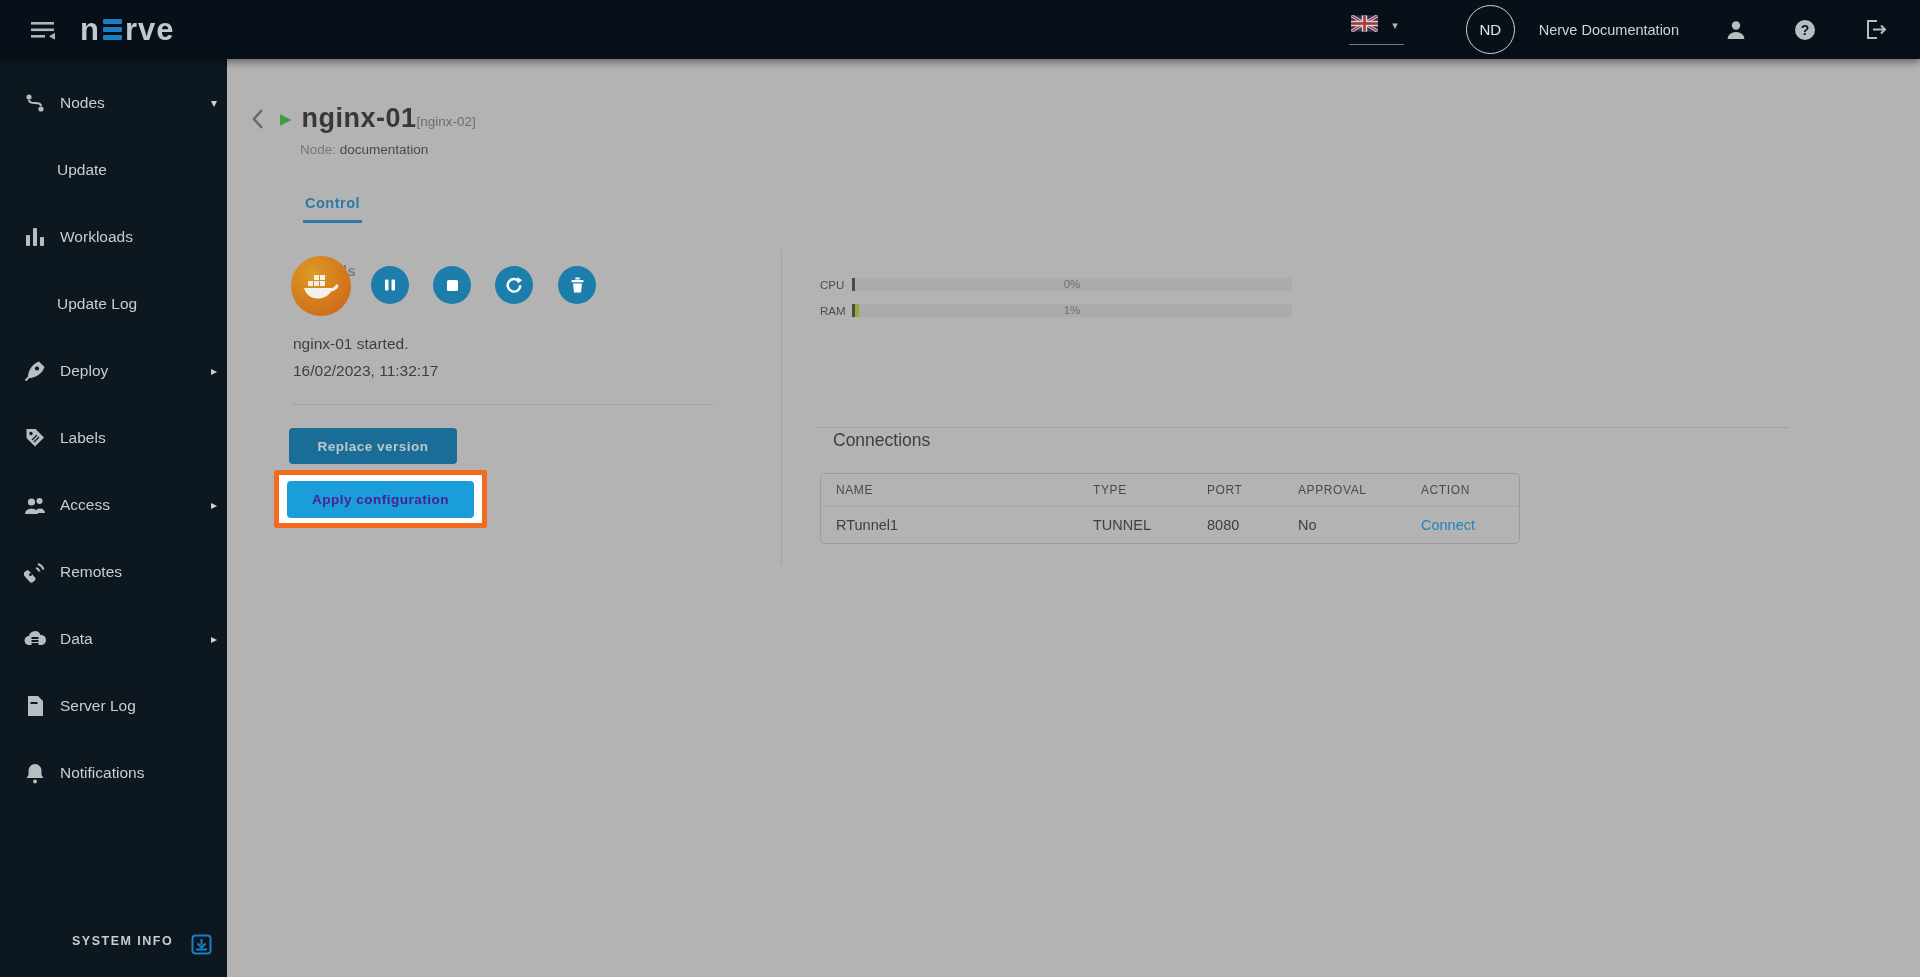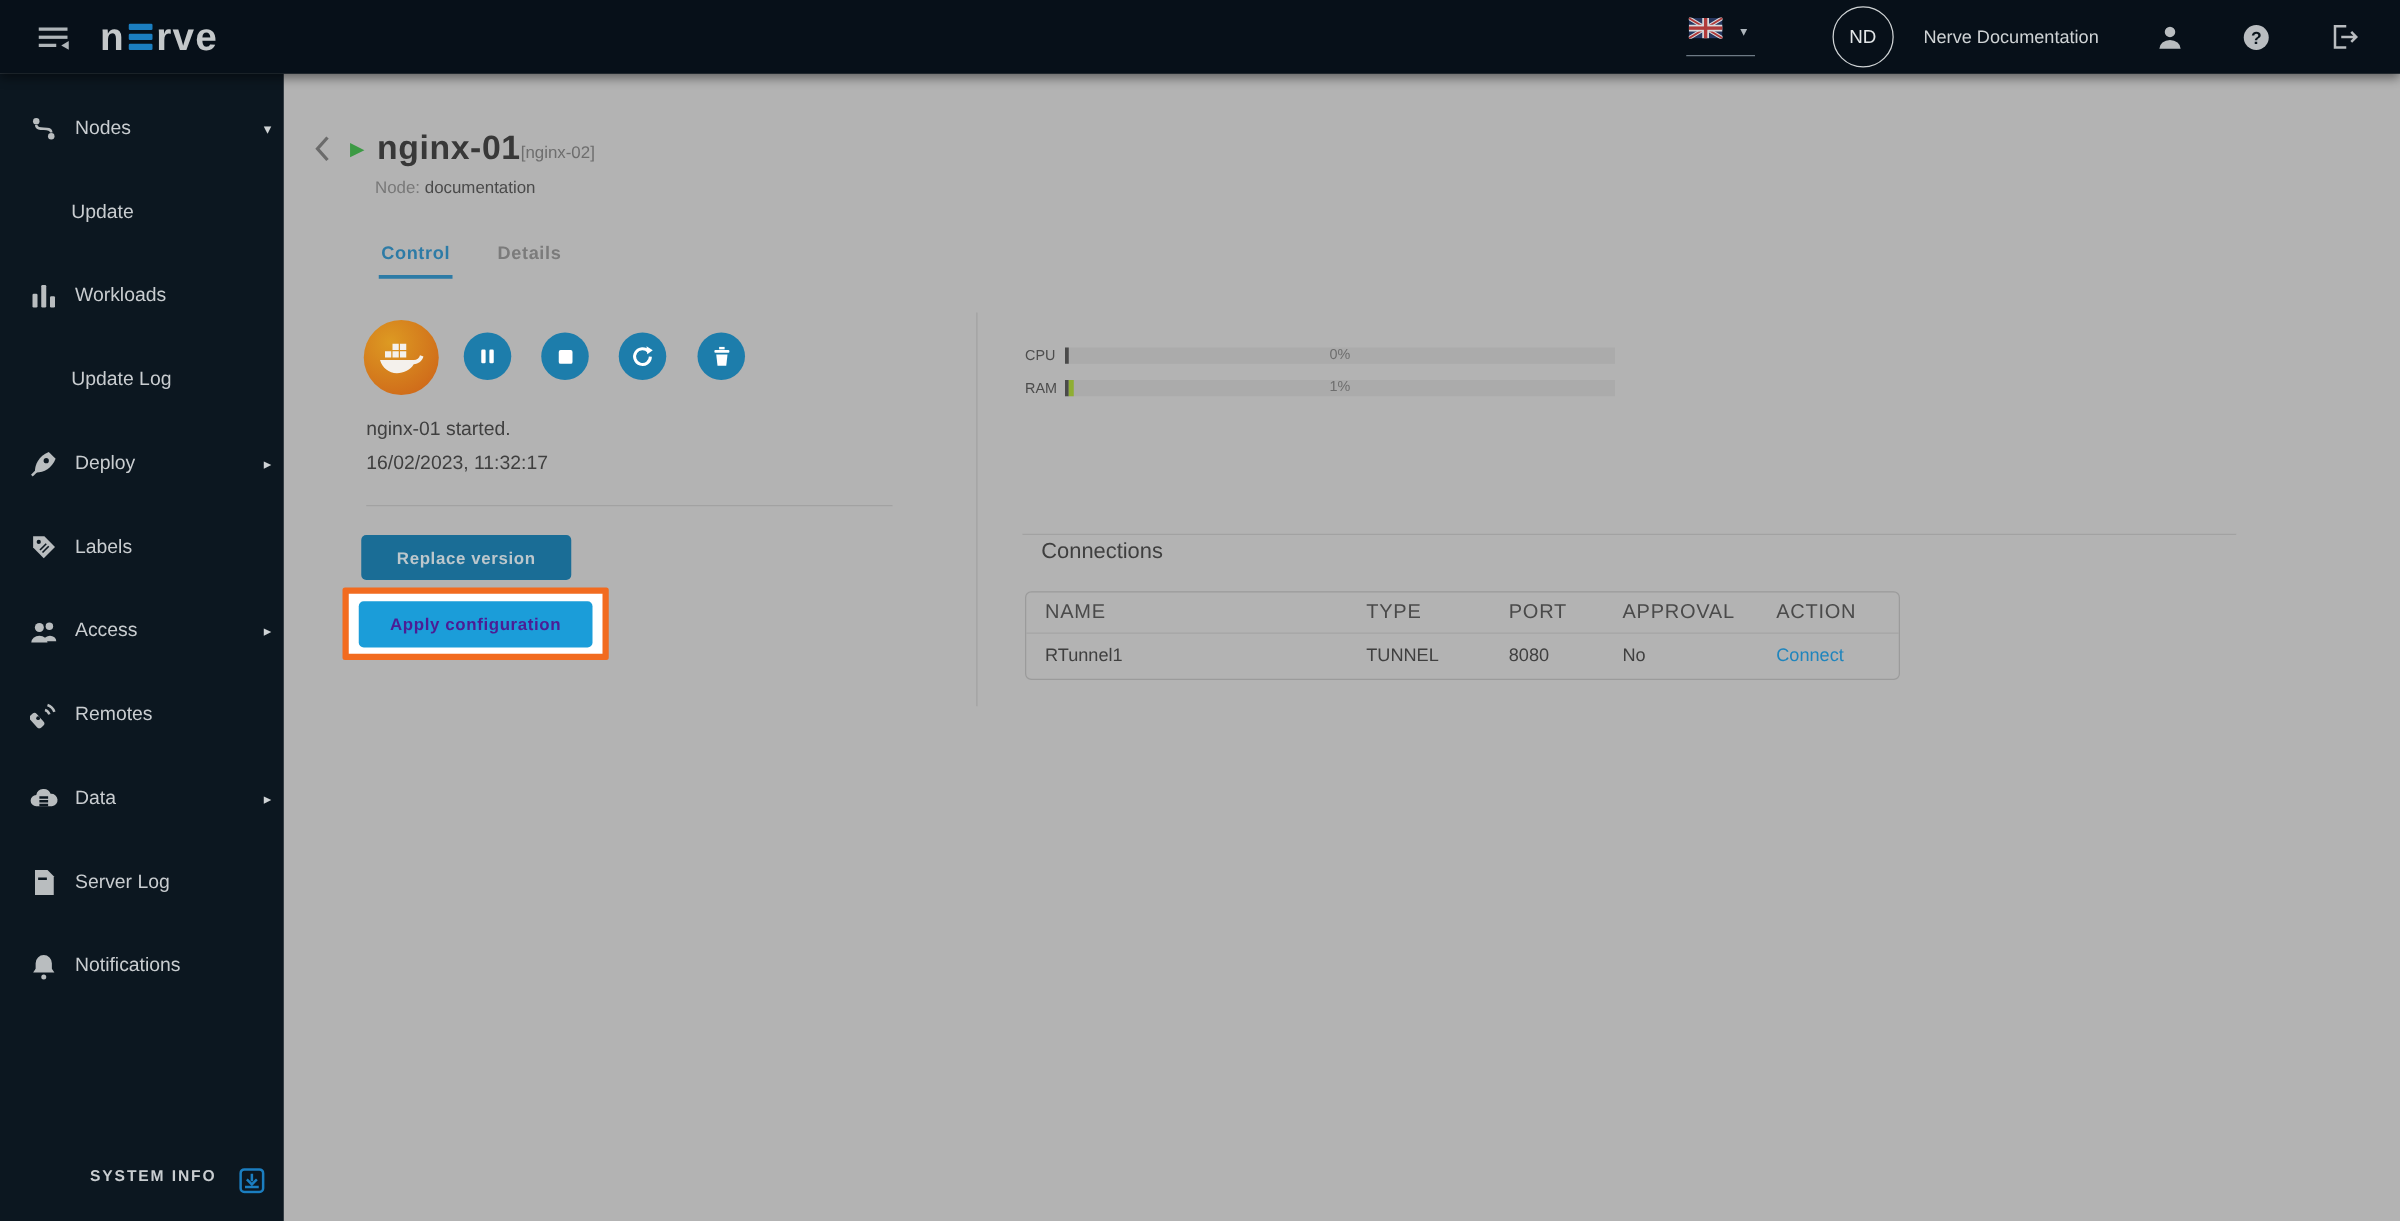--- a/index.html
+++ b/index.html
@@ -47,21 +47,21 @@
   
   .main{position:absolute;left:227px;top:59px;width:1693px;height:918px;background:var(--main-bg);}
   .back-row{position:absolute;left:21px;top:44px;display:flex;align-items:center;}
   .back-btn{cursor:pointer;display:flex;align-items:center;}
   .play-marker{color:#3c9a44;font-size:15px;margin-left:10px;}
   .wl-title{margin-left:10px;font-size:27px;font-weight:bold;color:#383838;letter-spacing:.5px;}
   .wl-badge{margin-left:0;font-size:13.5px;color:#6e6e6e;position:relative;top:3px;}
   .node-line{position:absolute;left:73px;top:83px;font-size:13.5px;color:#787878;}
   .node-line b{color:#4a4a4a;font-weight:normal;}
 
-  .tabs{position:absolute;left:76px;top:130px;display:flex;gap:34px;}
+  .tabs{position:absolute;left:76px;top:130px;display:flex;gap:34px;flex-direction:column;}
   .tab{font-size:14.5px;font-weight:bold;letter-spacing:.5px;padding:6px 2px 9px;cursor:pointer;color:#7b7b7b;}
   .tab.active{color:var(--tab-blue);border-bottom:3px solid var(--tab-blue);}
 
   .docker-avatar{position:absolute;left:64px;top:197px;width:60px;height:60px;border-radius:50%;
     background:radial-gradient(circle at 35% 30%,#dd9a22,#cc5f18);display:flex;align-items:center;justify-content:center;}
   .ctl-btn{position:absolute;top:207px;width:38px;height:38px;border-radius:50%;border:none;
     background:var(--dimmed-blue);display:flex;align-items:center;justify-content:center;cursor:pointer;}
   .status-line{position:absolute;left:66px;font-size:15.5px;color:#3f3f3f;}
   .left-divider{position:absolute;left:66px;top:345px;width:421px;height:1px;background:#a2a2a2;}
 
@@ -84,21 +84,21 @@
   .metric-value{position:absolute;left:0;top:0;width:100%;height:13px;line-height:13px;text-align:center;
     font-size:11.5px;color:#6e6e6e;}
 
   .right-divider{position:absolute;left:591px;top:368px;width:971px;height:1px;background:#a2a2a2;}
   .connections-title{position:absolute;left:606px;top:371px;font-size:17.5px;color:#3f3f3f;}
 
   .conn-table{position:absolute;left:593px;top:414px;width:700px;border:1px solid #9b9b9b;border-radius:5px;}
   .conn-row{display:grid;grid-template-columns:257px 114px 91px 123px auto;align-items:center;padding-left:15px;}
   .conn-row.head{height:33px;border-bottom:1px solid #a5a5a5;}
   .conn-row.body{height:36px;}
-  .conn-row.head span{font-size:16px;color:#4a4a4a;letter-spacing:.6px;}
+  .conn-row.head span{font-size:12px;color:#4a4a4a;letter-spacing:.6px;}
   .conn-row.body span{font-size:14.5px;color:#3f3f3f;}
   .conn-link{color:var(--link-blue) !important;cursor:pointer;}
 </style>
 </head>
 <body>
 
 <div id="app">
 
   <header class="topbar">
     <span class="hamburger">

